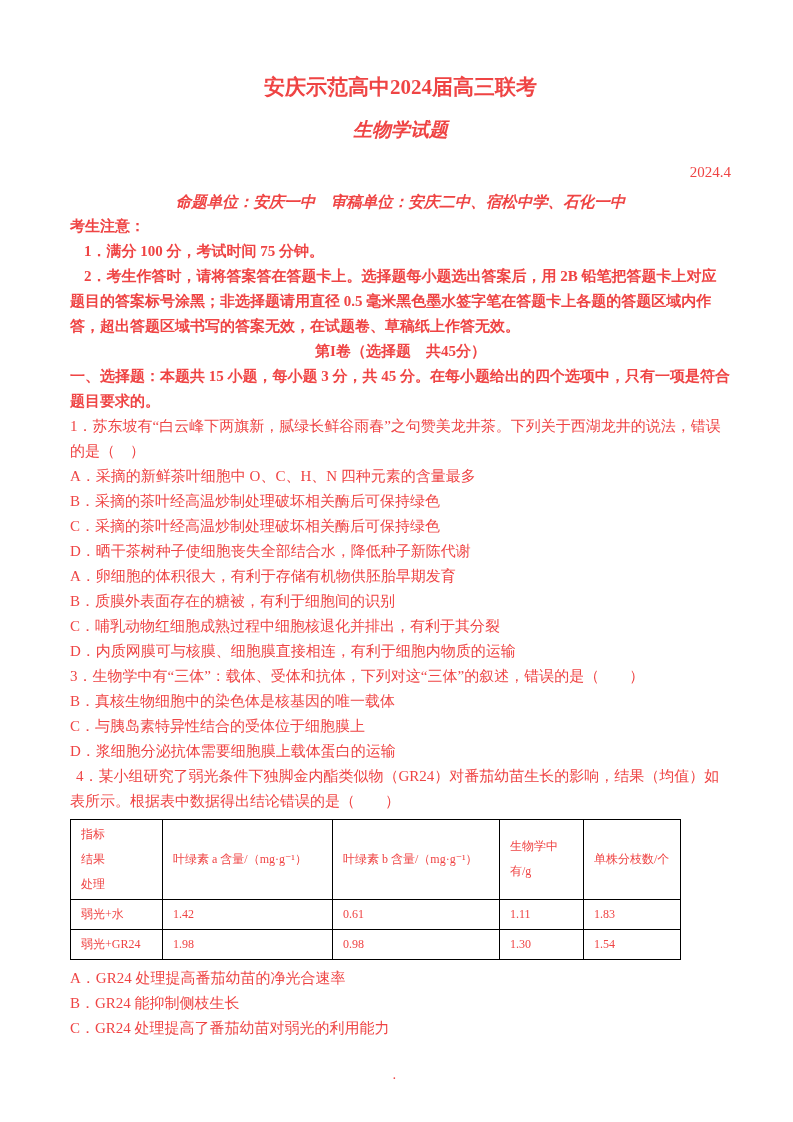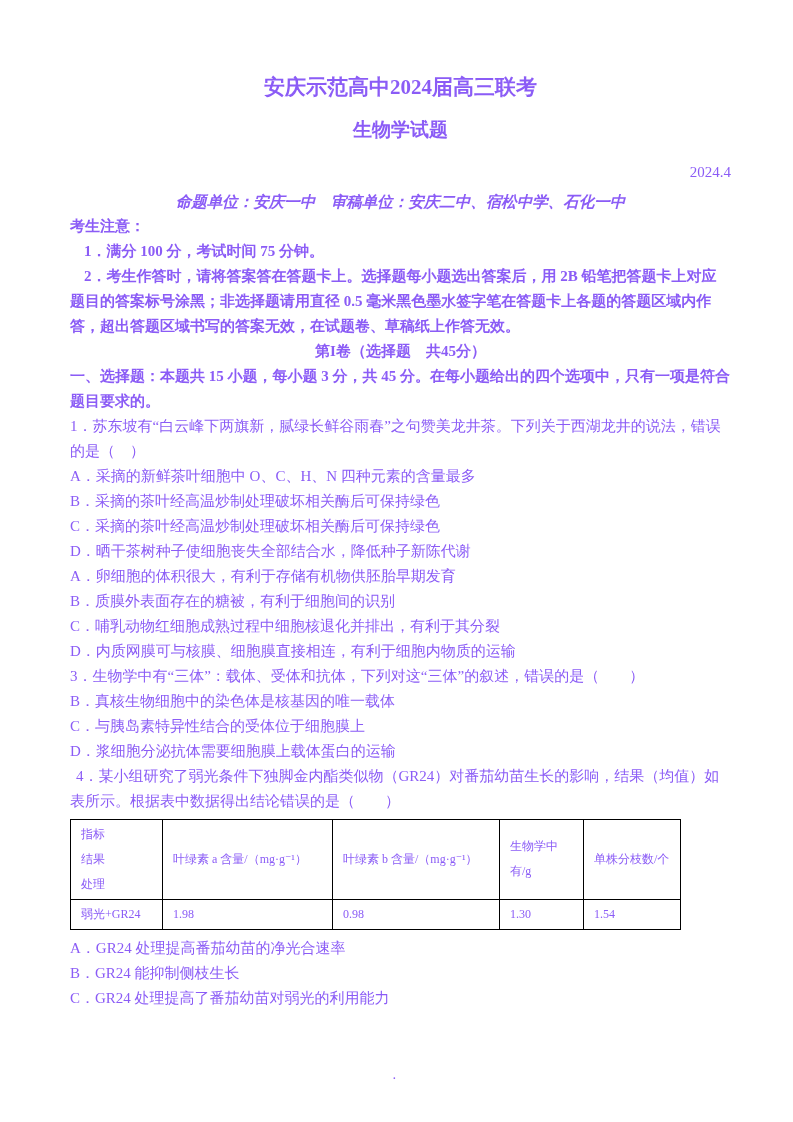--- a/index.html
+++ b/index.html
@@ -1,32 +1,32 @@
 <!DOCTYPE html>
 <html><head>
 <meta charset="utf-8">
 <style>
   html, body { margin: 0; padding: 0; background: #ffffff; }
   .page {
     width: 793px;
     height: 1122px;
     margin: 0 auto;
     background: #ffffff;
-    color: #8b5cf6;
+    color: #ef4444;
     font-family: "Liberation Serif", "DejaVu Serif", serif;
     font-size: 15px;
     padding: 58px 62px 0 70px;
     box-sizing: border-box;
     position: relative;
     overflow: hidden;
   }
   p { margin: 0; }
   .line { line-height: 25px; }
   .title { font-size: 21px; font-weight: bold; text-align: center; line-height: 30px; }
-  .subtitle { font-size: 19px; font-weight: bold; text-align: center; line-height: 28px; margin-top: 14px; }
+  .subtitle { font-size: 19px; font-weight: bold; text-align: center; line-height: 28px; margin-top: 14px; font-style: italic; }
   .date { text-align: right; line-height: 25px; margin-top: 8px; }
   .source { text-align: center; font-weight: bold; line-height: 25px; margin-top: 4px; font-size: 15.5px; font-style: italic; }
   .bold { font-weight: bold; }
   .section-title { text-align: center; font-weight: bold; line-height: 25px; }
   .indent { text-indent: 14px; }
   .q4-indent { text-indent: 6px; }
   .data-table { border-collapse: collapse; margin: 5px 0 6px 0; font-size: 12px; table-layout: fixed; }
   .data-table td { border: 1px solid #000; padding: 2px 10px; line-height: 25px; vertical-align: middle; text-align: left; }
   .corner div { line-height: 25px; }
   .stray { position: absolute; left: 392px; top: 1072px; font-size: 14px; line-height: 14px; }
@@ -89,20 +89,27 @@
             <div>指标</div>
             <div>结果</div>
             <div>处理</div>
           </td>
           <td>叶绿素 a 含量/（mg·g⁻¹）</td>
           <td>叶绿素 b 含量/（mg·g⁻¹）</td>
           <td>生物学中有/g</td>
           <td>单株分枝数/个</td>
         </tr>
         <tr>
+          <td>弱光+水</td>
+          <td>1.42</td>
+          <td>0.61</td>
+          <td>1.11</td>
+          <td>1.83</td>
+        </tr>
+        <tr>
           <td>弱光+GR24</td>
           <td>1.98</td>
           <td>0.98</td>
           <td>1.30</td>
           <td>1.54</td>
         </tr>
       </tbody>
     </table>
 
     <p class="line">A．GR24 处理提高番茄幼苗的净光合速率</p>

